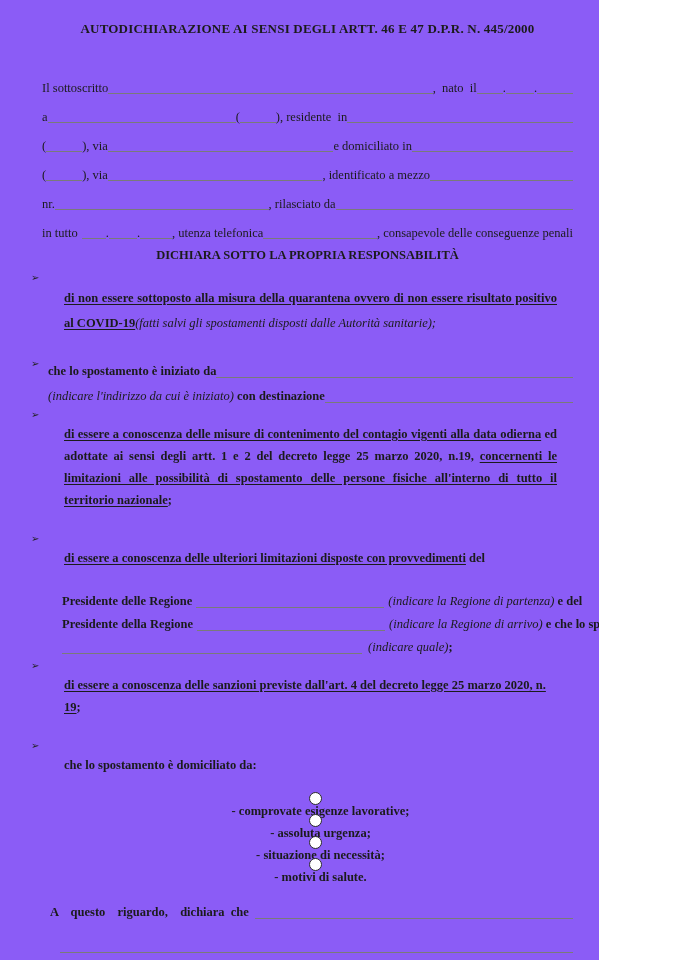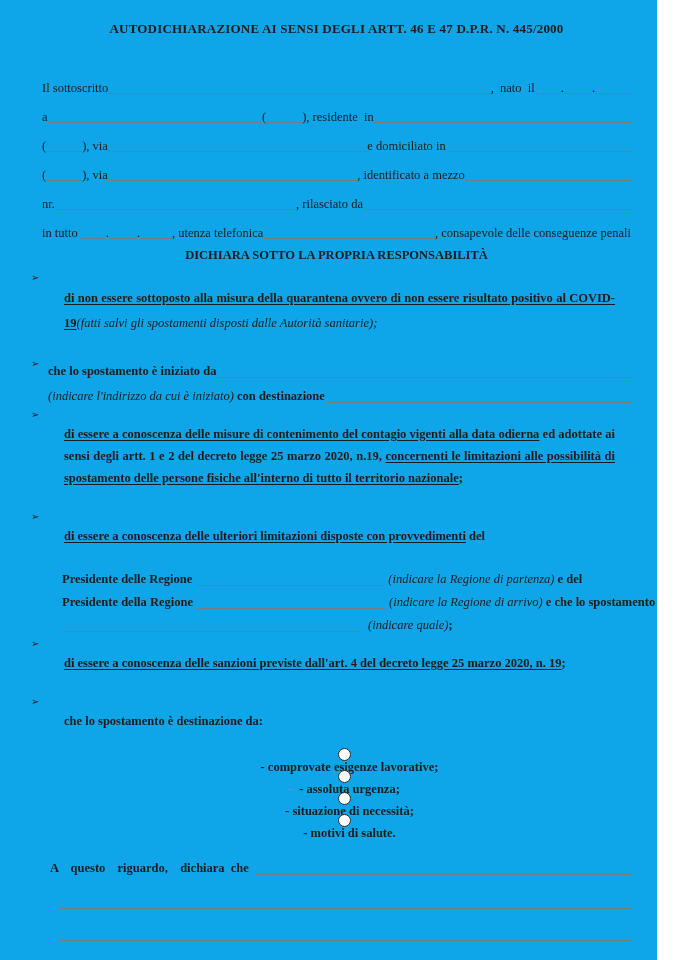--- a/index.html
+++ b/index.html
@@ -1,19 +1,19 @@
 <!DOCTYPE html>
 <html><head>
 <meta charset="utf-8">
 <style>
   html,body { margin:0; padding:0; background:#ffffff; }
   .sheet {
-    position:relative; width:657px; height:960px; overflow:hidden;
+    position:relative; width:599px; height:960px; overflow:hidden;
     box-sizing:border-box; padding:16px 26px 0 42px;
-    background:#0ea5e9; color:#1b1b1b;
+    background:#8b5cf6; color:#1b1b1b;
     font-family:"Liberation Serif","DejaVu Serif",serif;
     font-size:12.5px; line-height:1;
   }
   .title { text-align:center; font-weight:700; font-size:13px; letter-spacing:.2px; margin:6px 0 30px; }
 
   .line { display:flex; align-items:flex-end; height:29px; }
   .t { white-space:pre; }
   .b { font-weight:700; }
   .it { font-style:italic; }
   .bu { font-weight:700; text-decoration:underline; text-underline-offset:2px; }
@@ -170,21 +170,21 @@
   <div class="bullet">
     <span class="marker">➢</span>
     <div class="bc">
       <p class="para" style="text-align:left"><span class="bu">di essere a conoscenza delle sanzioni previste dall'art. 4 del decreto legge 25 marzo 2020, n. 19</span><span class="b">;</span></p>
     </div>
   </div>
 
   <div class="bullet" style="margin-bottom:0">
     <span class="marker">➢</span>
     <div class="bc">
-      <p class="para" style="text-align:left"><span class="b">che lo spostamento è destinazione da:</span></p>
+      <p class="para" style="text-align:left"><span class="b">che lo spostamento è domiciliato da:</span></p>
       <div class="radio-group">
         <div class="radio-row">
           <span class="radio"></span>
           <span class="rlabel">- comprovate esigenze lavorative;</span>
         </div>
         <div class="radio-row">
           <span class="radio"></span>
           <span class="rlabel">- assoluta urgenza;</span>
         </div>
         <div class="radio-row">

